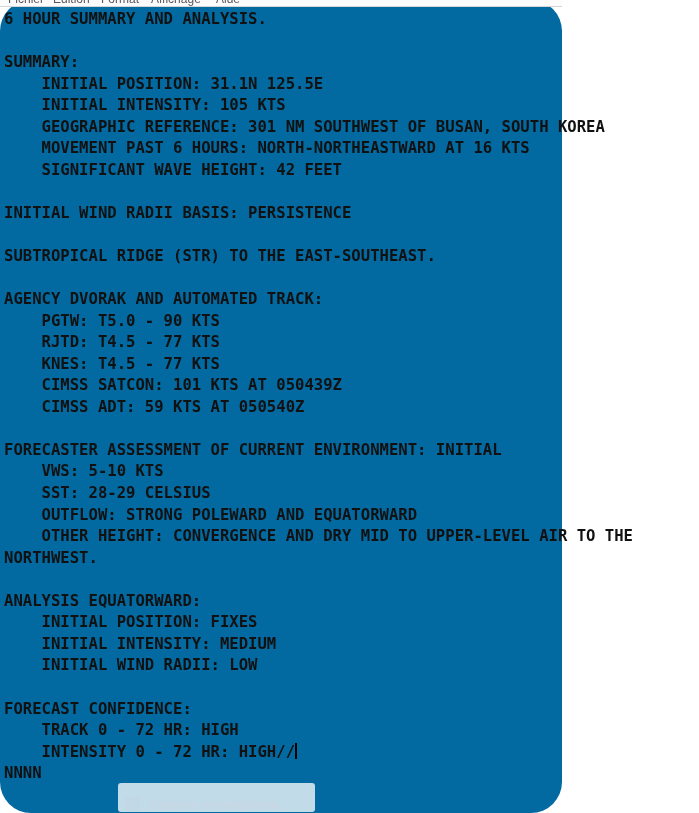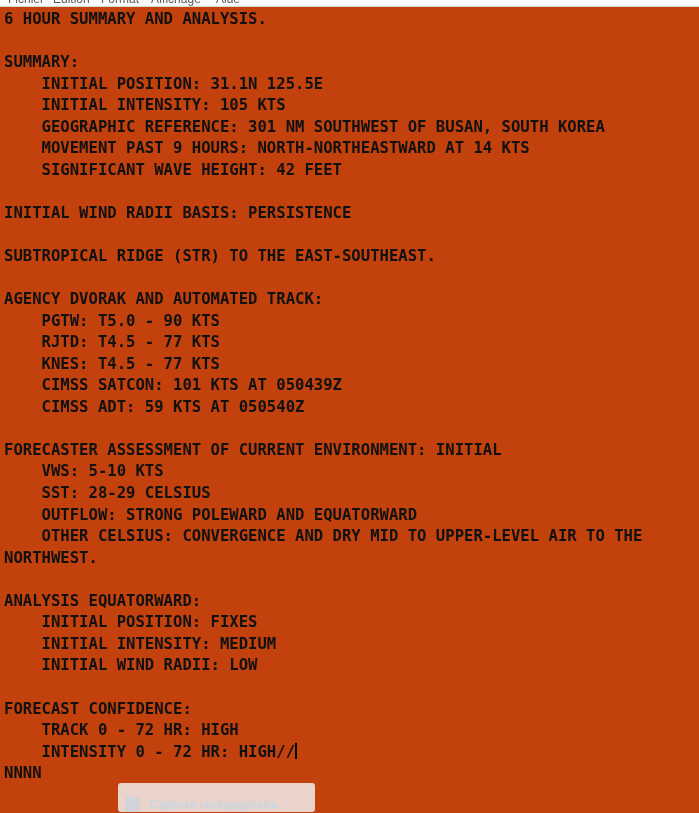--- a/index.html
+++ b/index.html
@@ -4,21 +4,21 @@
 <style>
   :root{
     --text:#111111;
     --menu-text:#5a5a5a;
     --menu-divider:#d6d6d6;
     --toast-bg:rgba(243,248,251,0.8);
     --toast-text:#c9d7e2;
     --toast-icon:#c3d5e4;
   }
   html,body{margin:0;padding:0;width:699px;height:813px;background:#ffffff;overflow:hidden;}
-  .window{position:relative;width:699px;height:813px;background:#c2410c;}
+  .window{position:relative;width:562px;height:813px;background:#0369a1;border-radius:31px;}
 
   
   .menubar{position:relative;height:6px;overflow:hidden;background:#fcfcfc;border-bottom:1px solid var(--menu-divider);}
   .menu-item{position:absolute;top:-8px;font:12px "Liberation Sans",sans-serif;color:var(--menu-text);white-space:nowrap;}
   .menu-item:nth-child(1){left:8px;}
   .menu-item:nth-child(2){left:53px;}
   .menu-item:nth-child(3){left:101px;}
   .menu-item:nth-child(4){left:151px;}
   .menu-item:nth-child(5){left:216px;}
 
@@ -56,39 +56,39 @@
       <span class="menu-item">Aide</span>
     </div>
 
   <div class="editor">
       <div class="line">6 HOUR SUMMARY AND ANALYSIS.</div>
       <div class="line"></div>
       <div class="line">SUMMARY:</div>
       <div class="line">    INITIAL POSITION: 31.1N 125.5E</div>
       <div class="line">    INITIAL INTENSITY: 105 KTS</div>
       <div class="line">    GEOGRAPHIC REFERENCE: 301 NM SOUTHWEST OF BUSAN, SOUTH KOREA</div>
-      <div class="line">    MOVEMENT PAST 9 HOURS: NORTH-NORTHEASTWARD AT 14 KTS</div>
+      <div class="line">    MOVEMENT PAST 6 HOURS: NORTH-NORTHEASTWARD AT 16 KTS</div>
       <div class="line">    SIGNIFICANT WAVE HEIGHT: 42 FEET</div>
       <div class="line"></div>
       <div class="line">INITIAL WIND RADII BASIS: PERSISTENCE</div>
       <div class="line"></div>
       <div class="line">SUBTROPICAL RIDGE (STR) TO THE EAST-SOUTHEAST.</div>
       <div class="line"></div>
       <div class="line">AGENCY DVORAK AND AUTOMATED TRACK:</div>
       <div class="line">    PGTW: T5.0 - 90 KTS</div>
       <div class="line">    RJTD: T4.5 - 77 KTS</div>
       <div class="line">    KNES: T4.5 - 77 KTS</div>
       <div class="line">    CIMSS SATCON: 101 KTS AT 050439Z</div>
       <div class="line">    CIMSS ADT: 59 KTS AT 050540Z</div>
       <div class="line"></div>
       <div class="line">FORECASTER ASSESSMENT OF CURRENT ENVIRONMENT: INITIAL</div>
       <div class="line">    VWS: 5-10 KTS</div>
       <div class="line">    SST: 28-29 CELSIUS</div>
       <div class="line">    OUTFLOW: STRONG POLEWARD AND EQUATORWARD</div>
-      <div class="line">    OTHER CELSIUS: CONVERGENCE AND DRY MID TO UPPER-LEVEL AIR TO THE</div>
+      <div class="line">    OTHER HEIGHT: CONVERGENCE AND DRY MID TO UPPER-LEVEL AIR TO THE</div>
       <div class="line">NORTHWEST.</div>
       <div class="line"></div>
       <div class="line">ANALYSIS EQUATORWARD:</div>
       <div class="line">    INITIAL POSITION: FIXES</div>
       <div class="line">    INITIAL INTENSITY: MEDIUM</div>
       <div class="line">    INITIAL WIND RADII: LOW</div>
       <div class="line"></div>
       <div class="line">FORECAST CONFIDENCE:</div>
       <div class="line">    TRACK 0 - 72 HR: HIGH</div>
       <div class="line">    INTENSITY 0 - 72 HR: HIGH//<span class="caret"></span></div>

